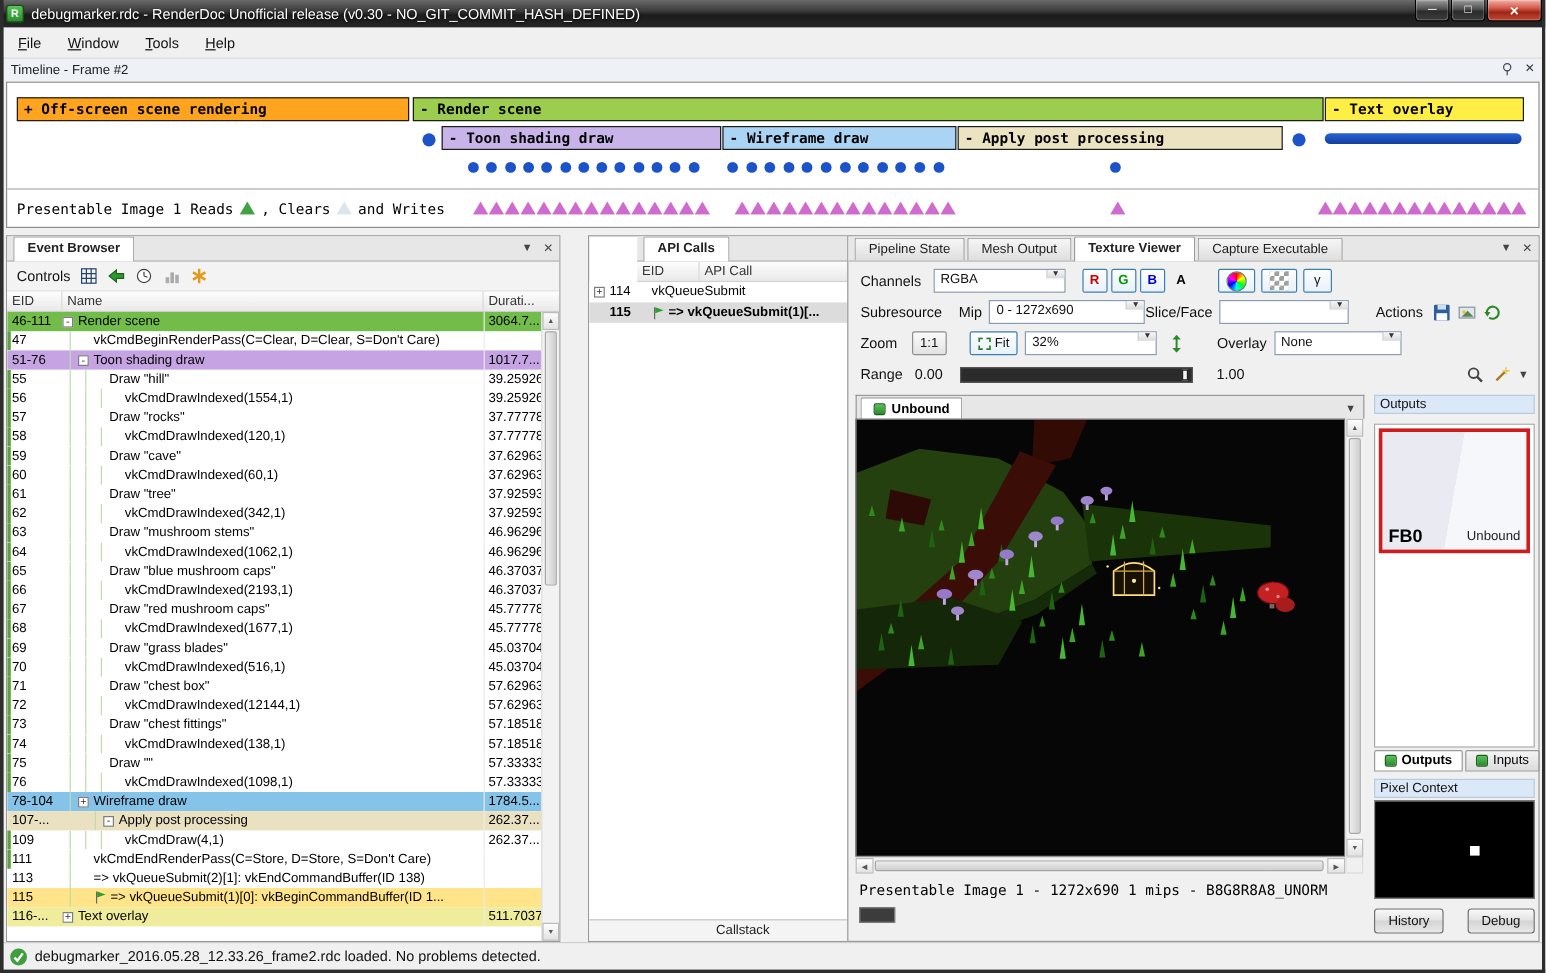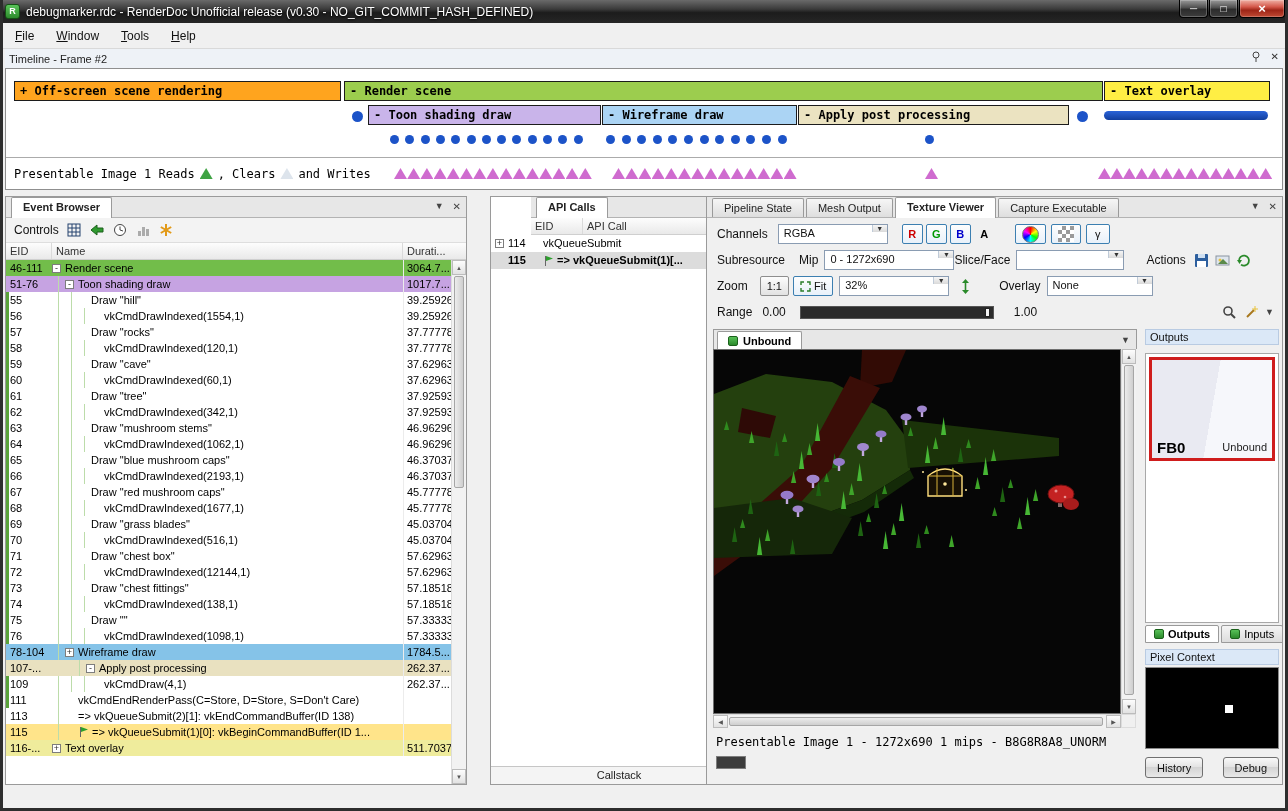--- a/index.html
+++ b/index.html
@@ -338,20 +338,29 @@
     </div>
     <div id="eb-rows">
         <div class="ev-row bg-green">
           <div class="ev-eid">46-111</div>
           <div class="ev-name">
             <span class="exp">-</span>
             <span>Render scene</span>
           </div>
           <div class="ev-dur">3064.7...</div>
         </div>
+        <div class="ev-row strip">
+          <div class="ev-eid">47</div>
+          <div class="ev-name">
+            <span class="guide"></span>
+            <span class="exp-empty"></span>
+            <span>vkCmdBeginRenderPass(C=Clear, D=Clear, S=Don't Care)</span>
+          </div>
+          <div class="ev-dur"></div>
+        </div>
         <div class="ev-row bg-purple">
           <div class="ev-eid">51-76</div>
           <div class="ev-name">
             <span class="guide"></span>
             <span class="exp">-</span>
             <span>Toon shading draw</span>
           </div>
           <div class="ev-dur">1017.7...</div>
         </div>
         <div class="ev-row strip">
@@ -767,21 +776,21 @@
         <svg width="15" height="15">
             <path d="M3,8 a5,5 0 1 1 2,3.6" stroke="#2a8a2a" stroke-width="1.8" fill="none"></path>
             <polygon points="1,7 6,7 3.5,11" fill="#2a8a2a"></polygon>
           </svg>
       </span>
     </div>
 
     <div class="tvrow" style="top:76px;">
       <span style="margin-left:10px;">Zoom</span>
       <div class="tbtn plain" style="margin-left:12px;">1:1</div>
-      <div class="tbtn" style="margin-left:4px;">
+      <div class="tbtn" style="margin-left:19px;">
         <svg width="11" height="11">
             <path d="M1,4 L1,1 L4,1 M7,1 L10,1 L10,4 M10,7 L10,10 L7,10 M4,10 L1,10 L1,7" stroke="#2a7d2a" fill="none" stroke-width="1.4"></path>
           </svg>
         <span>Fit</span>
       </div>
       <div class="dd" style="width:110px;margin-left:6px;">
         <span class="val">32%</span>
           <span class="arr">▼</span>
       </div>
       <span class="ico16" style="margin-left:8px;">
@@ -977,15 +986,22 @@
       <div id="pixel-box">
         <div class="px"></div>
       </div>
       <div id="side-btns">
         <button class="w7btn">History</button>
         <button class="w7btn">Debug</button>
       </div>
     </div>
   </div>
 
+  <div id="statusbar">
+    <svg width="15" height="15">
+        <circle cx="7.5" cy="7.5" r="7" fill="#3f9e3f"></circle>
+        <polyline points="4,8 6.5,10.5 11,4.5" fill="none" stroke="#fff" stroke-width="2"></polyline>
+      </svg>
+    <span>debugmarker_2016.05.28_12.33.26_frame2.rdc loaded. No problems detected.</span>
+  </div>
 
   <div class="chrome"></div>
 </div>
 
 </body></html>

